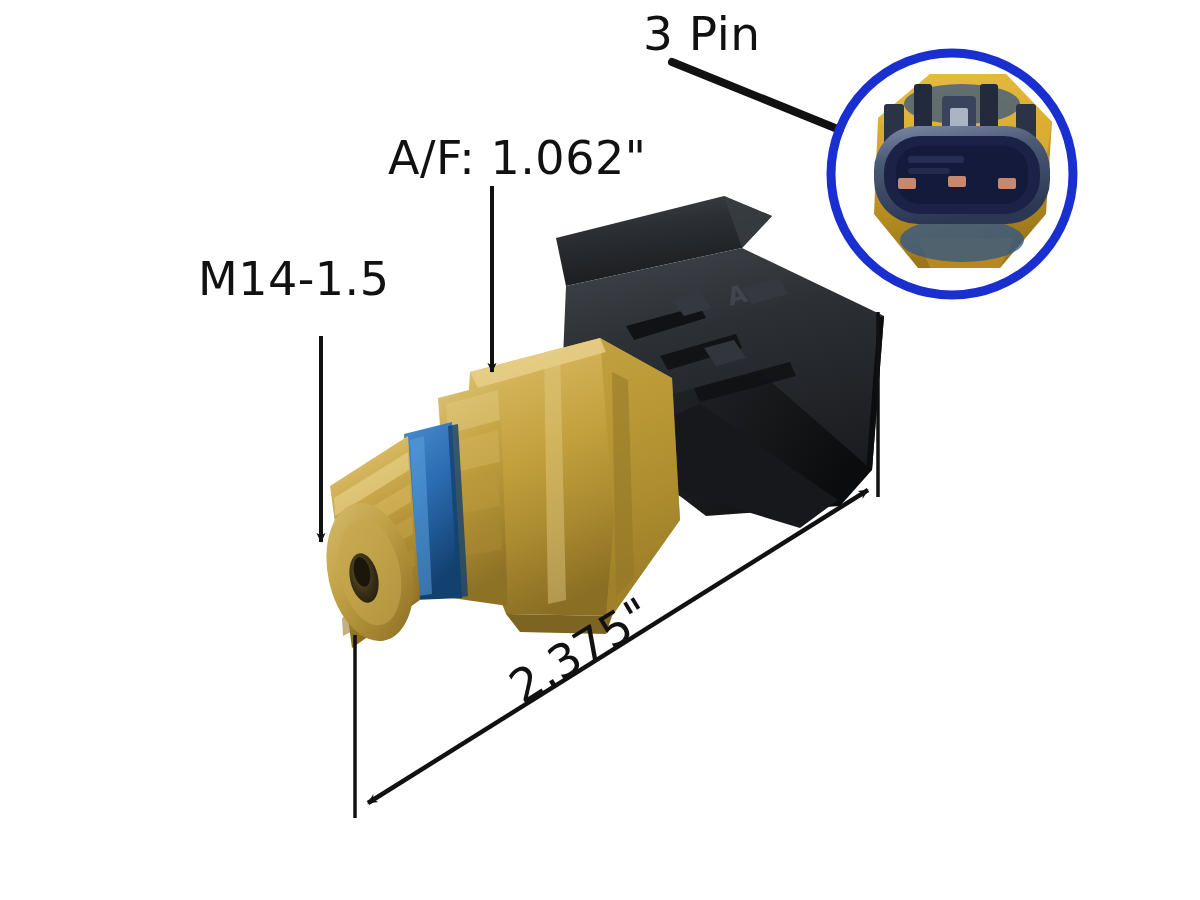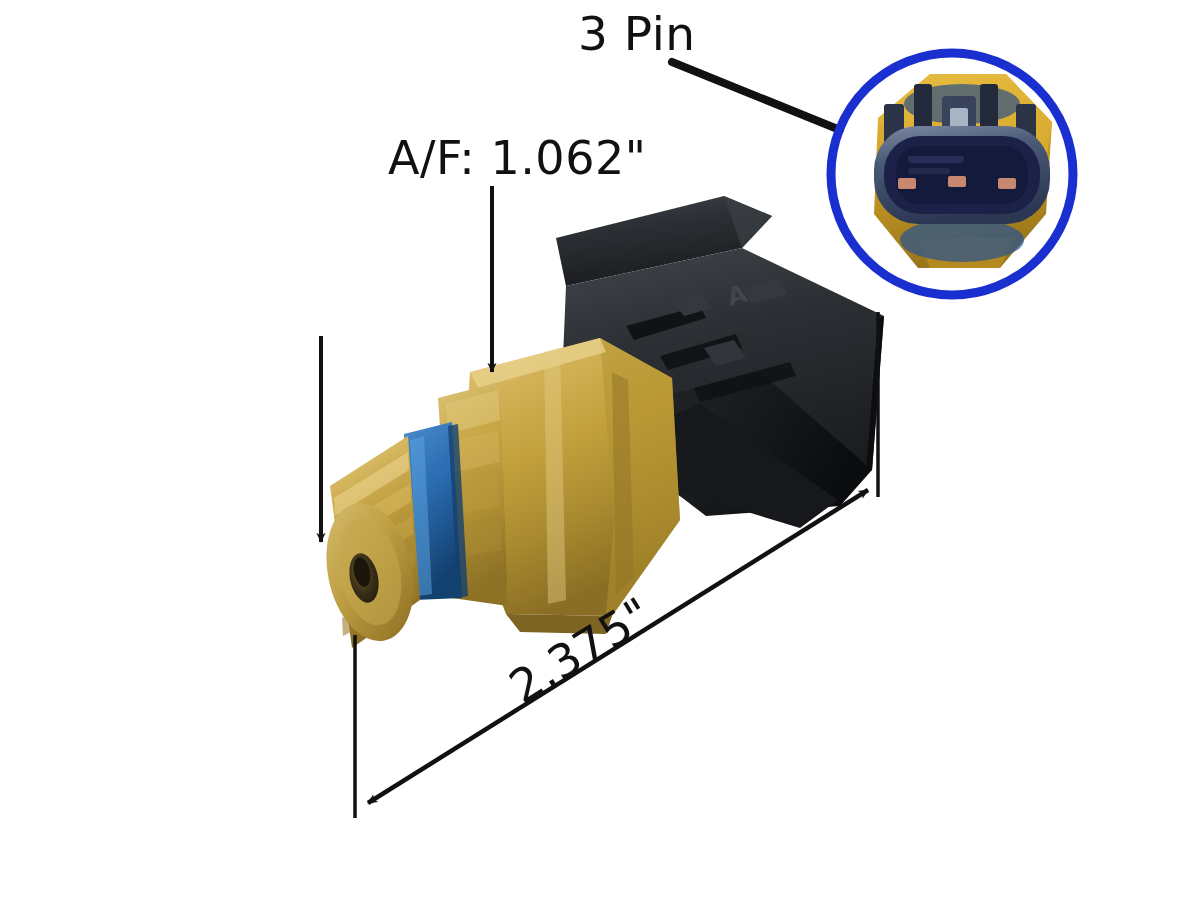--- a/index.html
+++ b/index.html
@@ -3,21 +3,21 @@
 <meta charset="utf-8">
 <style>
   html,body{margin:0;padding:0;background:#ffffff;}
   body{width:1200px;height:900px;overflow:hidden;
        font-family:"DejaVu Sans","Liberation Sans",sans-serif;}
   #stage{position:relative;width:1200px;height:900px;background:#ffffff;}
   #art{position:absolute;left:0;top:0;width:1200px;height:900px;}
   .lbl{position:absolute;color:#111111;font-weight:400;
        font-family:"DejaVu Sans","Liberation Sans",sans-serif;
        white-space:nowrap;letter-spacing:.5px;}
-  #lbl-pin{left:578px;top:6px;font-size:47px;text-align:right;}
+  #lbl-pin{left:643px;top:6px;font-size:47px;text-align:right;}
   #lbl-af{left:388px;top:131px;font-size:46px;}
   #lbl-m14{left:198px;top:252px;font-size:46px;}
   #lbl-len{left:500px;top:668px;font-size:46px;
            transform:rotate(-31.5deg);transform-origin:left top;}
 </style>
 </head>
 <body>
 
 <div id="stage">
 
@@ -189,16 +189,17 @@
       <rect x="998" y="178" width="18" height="11" rx="2" fill="#c88870"></rect>
 
       <circle cx="952" cy="174" r="121" fill="none" stroke="#1a2fd0" stroke-width="9"></circle>
     </g>
   </svg>
 
   <div class="lbl" id="lbl-pin">3 Pin</div>
 
   <div class="lbl" id="lbl-af">A/F: 1.062"</div>
 
+  <div class="lbl" id="lbl-m14">M14-1.5</div>
 
   <div class="lbl" id="lbl-len">2.375"</div>
 
 </div>
 
 </body></html>

